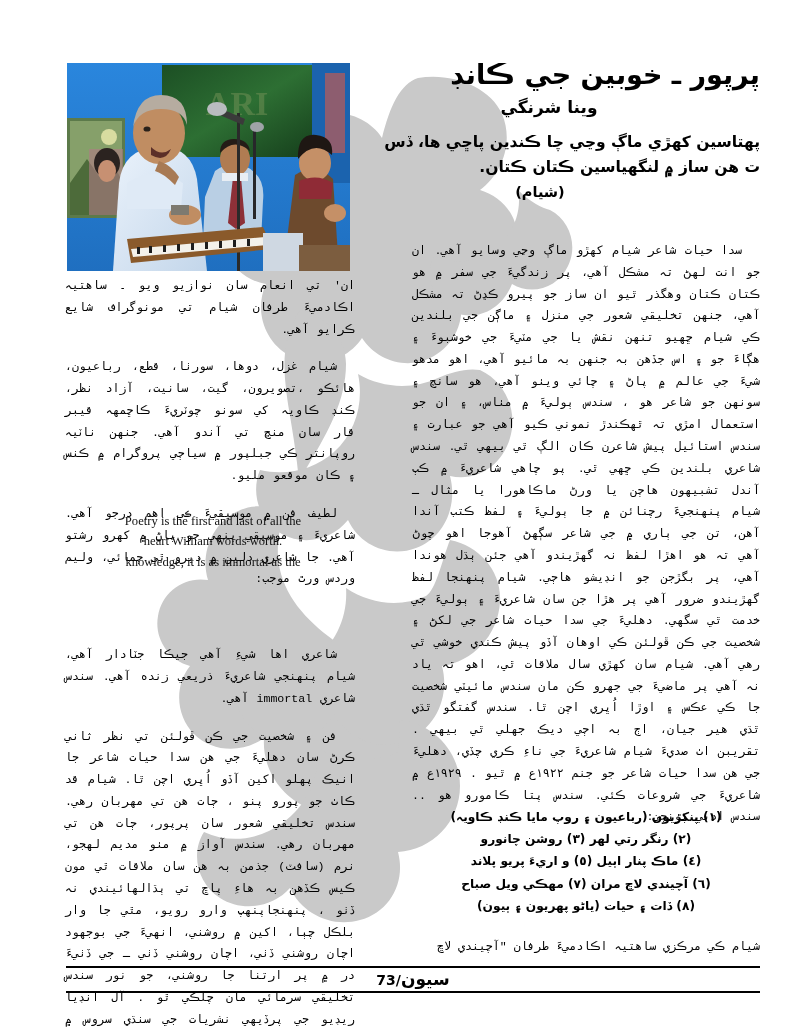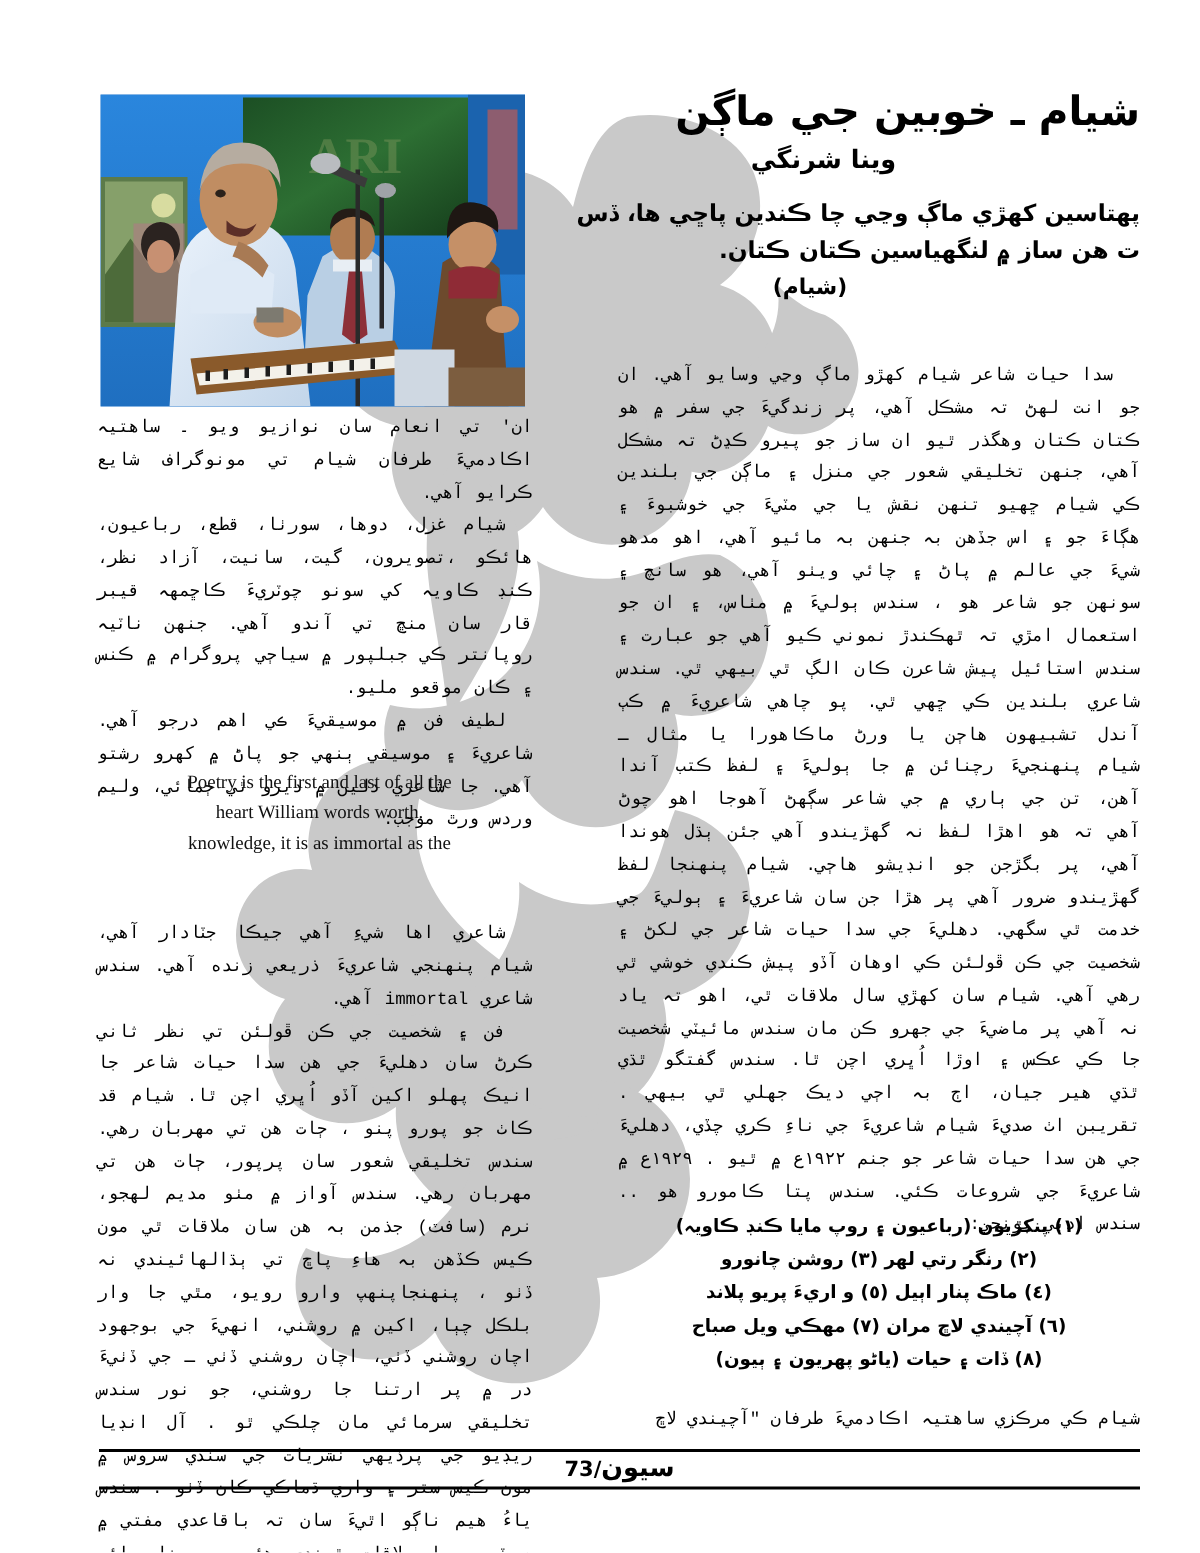--- a/index.html
+++ b/index.html
@@ -100,21 +100,21 @@
   .col {
     position: absolute;
     direction: rtl;
     text-align: justify;
     text-align-last: right;
     font-size: 11.6px;
     line-height: 1.88;
     word-spacing: 1px;
   }
   .col p { margin: 0 0 0 0; font-family: Liberation Mono, monospace; }
-  .col p + p { margin-top: 0px; }
+  .col p + p { margin-top: 16px; }
 
   .col-right {
     right: 40px;
     top: 240px;
     width: 348px;
   }
   .col-left {
     left: 65px;
     top: 275px;
     width: 290px;
@@ -321,21 +321,21 @@
           <rect x="152" y="178" width="3" height="7"></rect>
           <rect x="166" y="177" width="3" height="7"></rect>
           <rect x="180" y="176" width="3" height="7"></rect>
         </g>
         <rect x="196" y="170" width="40" height="38" fill="#cfd8e2"></rect>
         <rect x="232" y="182" width="51" height="26" fill="#7c5d3f"></rect>
       </svg>
     </div>
 
     <div class="headline-block">
-      <h1 class="headline">شيام ـ خوبين جي ماڳن</h1>
+      <h1 class="headline">پرپور ـ خوبين جي ڪانڊ</h1>
       <div class="byline">وينا شرنگي</div>
       <div class="verse">پهتاسين کهڙي ماڳ وڃي چا ڪندين پاڇي ها، ڏس ت هن ساز ۾ لنگهياسين ڪتان ڪتان.</div>
       <div class="verse-attrib">(شيام)</div>
     </div>
 
     <div class="col col-right">
       <p class="indent">سدا حيات شاعر شيام کهڙو ماڳ وڃي وسايو آهي. ان جو انت لهڻ تہ مشڪل آهي، پر زندگيءَ جي سفر ۾ هو ڪتان ڪتان وهگذر ٿيو ان ساز جو پيرو ڪڍڻ تہ مشڪل آهي، جنهن تخليقي شعور جي منزل ۽ ماڳن جي بلندين ڪي شيام ڇهيو تنهن نقش يا جي مٽيءَ جي خوشبوءَ ۽ هڳاءَ جو ۽ اس جڏهن بہ جنهن بہ مائيو آهي، اهو مدهو شيءَ جي عالم ۾ پاڻ ۽ چائي ويٺو آهي، هو سانچ ۽ سونهن جو شاعر هو ، سندس ٻوليءَ ۾ مٺاس، ۽ ان جو استعمال امڙي تہ ٿهڪندڙ نموني ڪيو آهي جو عبارت ۽ سندس استائيل پيش شاعرن ڪان الڳ ٿي بيهي ٿي. سندس شاعري بلندين ڪي ڇهي ٿي. پو چاهي شاعريءَ ۾ ڪٻ آندل تشبيهون هاڄن يا ورڻ ماڪاهورا يا مثال ـ شيام پنهنجيءَ رچنائن ۾ جا ٻوليءَ ۽ لفظ ڪتب آندا آهن، تن جي ٻاري ۾ جي شاعر سڳهڻ آهوجا اهو چوڻ آهي تہ هو اهڙا لفظ نہ گهڙيندو آهي جئن ٻڌل هوندا آهي، پر بگڙجن جو انڊيشو هاڄي. شيام پنهنجا لفظ گهڙيندو ضرور آهي پر هڙا جن سان شاعريءَ ۽ ٻوليءَ جي خدمت ٿي سگهي. دهليءَ جي سدا حيات شاعر جي لکڻ ۽ شخصيت جي ڪن ڦولئن ڪي اوهان آڏو پيش ڪندي خوشي ٿي رهي آهي. شيام سان کهڙي سال ملاقات ٿي، اهو تہ ياد نہ آهي پر ماضيءَ جي جهرو ڪن مان سندس مائيٽي شخصيت جا ڪي عڪس ۽ اوڙا اُڀري اچن ٿا. سندس گفتگو ٿڌي ٿڌي هير جيان، اڄ بہ اڄي ديڪ جهلي ٿي بيهي . تقريبن اٺ صديءَ شيام شاعريءَ جي ناءِ ڪري چڏي، دهليءَ جي هن سدا حيات شاعر جو جنم ١٩٢٢ع ۾ ٿيو . ١٩٢٩ع ۾ شاعريءَ جي شروعات ڪئي. سندس پتا ڪامورو هو .. سندس ادبي پونجي:</p>
     </div>
 
     <div class="col col-left">

